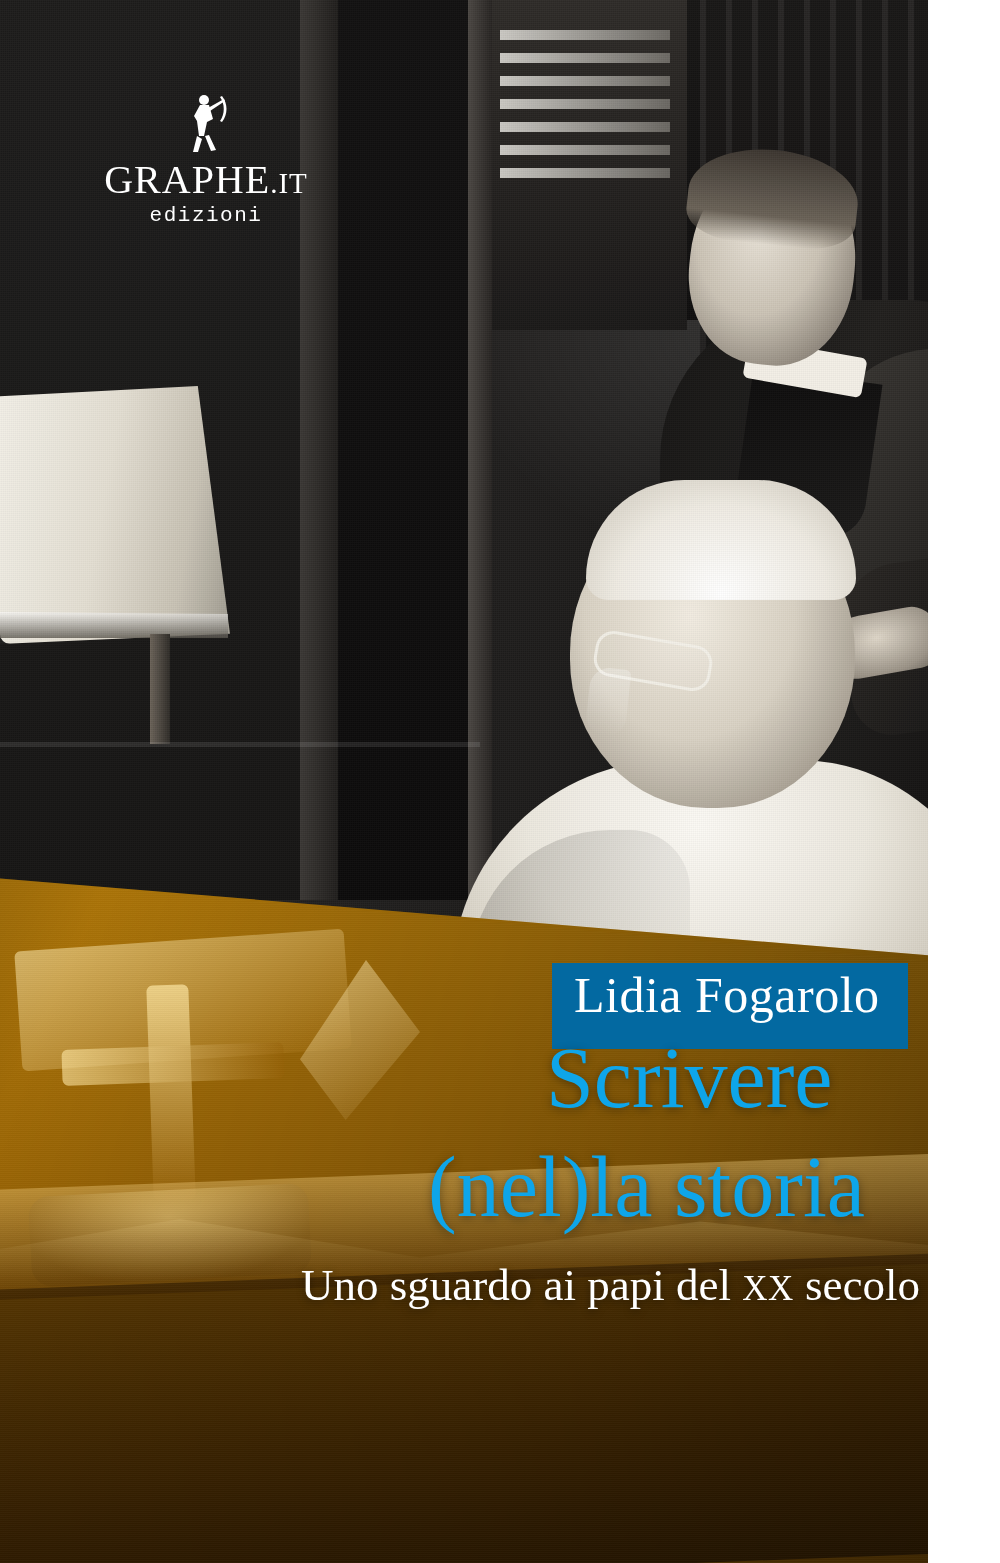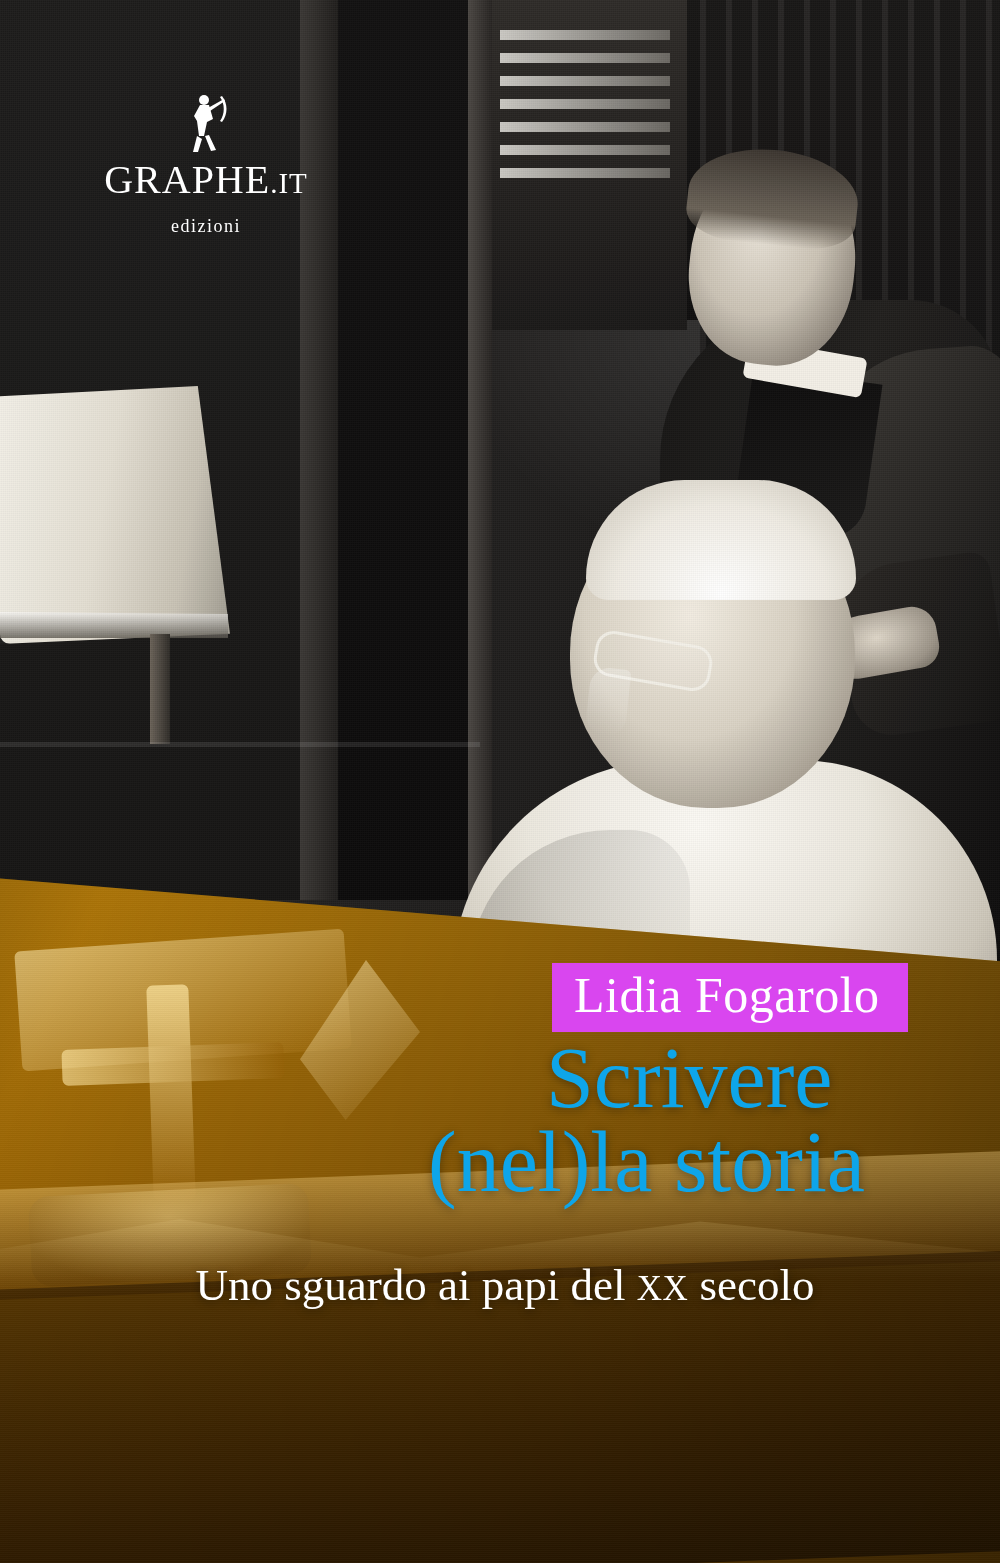--- a/index.html
+++ b/index.html
@@ -2,21 +2,21 @@
 <html><head>
 <meta charset="utf-8">
 <style>
   html, body {
     margin: 0;
     padding: 0;
     background: #ffffff;
   }
   .cover {
     position: relative;
-    width: 1000px;
+    width: 928px;
     height: 1563px;
     overflow: hidden;
     background: #111010;
     font-family: "Liberation Serif", serif;
   }
 
   
   .photo {
     position: absolute;
     inset: 0;
@@ -253,62 +253,62 @@
   }
   .logo-name {
     font-family: "Liberation Serif", serif;
     font-size: 40px;
     letter-spacing: 1px;
     line-height: 1;
     white-space: nowrap;
   }
   .logo-name .small { font-size: 29px; }
   .logo-sub {
-    font-family: Liberation Serif, serif;
-    font-size: 18px;
+    font-family: Liberation Mono, monospace;
+    font-size: 21px;
     letter-spacing: 1.5px;
-    margin-top: 16px;
+    margin-top: 4px;
   }
 
   
   .author-wrap {
     position: absolute;
     left: 552px; top: 963px;
-    background: #d946ef;
-    padding: 6px 28px 10px 22px;
+    background: #0369a1;
+    padding: 6px 28px 27px 22px;
   }
   .author {
     font-family: "Liberation Serif", serif;
     font-size: 50px;
     color: #ffffff;
     letter-spacing: 0.5px;
     line-height: 1.05;
     white-space: nowrap;
   }
   .title {
     position: absolute;
     left: 546px; top: 1036px;
     width: 430px;
     color: #0ea5e9;
     font-family: "Liberation Serif", serif;
     font-size: 86px;
     line-height: 0.98;
     text-align: left;
     text-shadow: 0 2px 10px rgba(0,0,0,0.35);
   }
-  .title .l2 { display: block; margin-left: -118px; }
+  .title .l2 { display: block; margin-left: -118px; margin-top: 25px; }
   .subtitle {
     position: absolute;
     left: 90px; top: 1258px;
     width: 830px;
     color: #ffffff;
     font-family: "Liberation Serif", serif;
     font-size: 45px;
     line-height: 1.22;
-    text-align: center;
+    text-align: right;
     text-shadow: 0 2px 8px rgba(0,0,0,0.4);
   }
   .subtitle .sc { font-size: 35px; letter-spacing: 0.5px; }
 </style>
 </head>
 <body>
 
 <div class="cover">
 
   <div class="photo">

